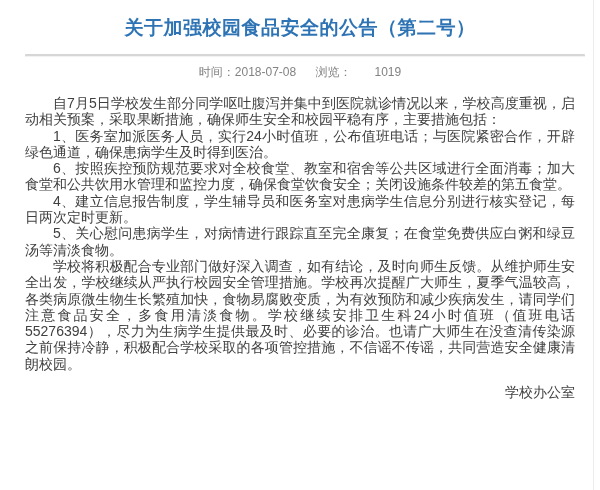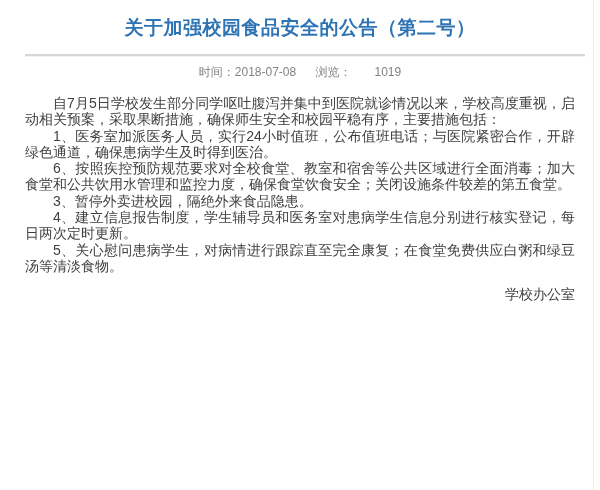--- a/index.html
+++ b/index.html
@@ -65,22 +65,22 @@
 
   <div class="meta">
     <span class="meta-item"><span>时间：</span><span>2018-07-08</span></span>
     <span class="meta-item"><span>浏览：</span><span class="views-val">1019</span></span>
   </div>
 
   <div class="content" id="notice-body">
       <p>自7月5日学校发生部分同学呕吐腹泻并集中到医院就诊情况以来，学校高度重视，启动相关预案，采取果断措施，确保师生安全和校园平稳有序，主要措施包括：</p>
       <p>1、医务室加派医务人员，实行24小时值班，公布值班电话；与医院紧密合作，开辟绿色通道，确保患病学生及时得到医治。</p>
       <p>6、按照疾控预防规范要求对全校食堂、教室和宿舍等公共区域进行全面消毒；加大食堂和公共饮用水管理和监控力度，确保食堂饮食安全；关闭设施条件较差的第五食堂。</p>
-      <p>3、暂停外卖进校园，隔绝外来食品隐患。</p>
       <p>4、建立信息报告制度，学生辅导员和医务室对患病学生信息分别进行核实登记，每日两次定时更新。</p>
       <p>5、关心慰问患病学生，对病情进行跟踪直至完全康复；在食堂免费供应白粥和绿豆汤等清淡食物。</p>
+      <p>学校将积极配合专业部门做好深入调查，如有结论，及时向师生反馈。从维护师生安全出发，学校继续从严执行校园安全管理措施。学校再次提醒广大师生，夏季气温较高，各类病原微生物生长繁殖加快，食物易腐败变质，为有效预防和减少疾病发生，请同学们注意食品安全，多食用清淡食物。学校继续安排卫生科24小时值班（值班电话55276394），尽力为生病学生提供最及时、必要的诊治。也请广大师生在没查清传染源之前保持冷静，积极配合学校采取的各项管控措施，不信谣不传谣，共同营造安全健康清朗校园。</p>
     </div>
 
   <div class="signature">
     <div>学校办公室</div>
 
   </div>
 </div>
 
 </body></html>

